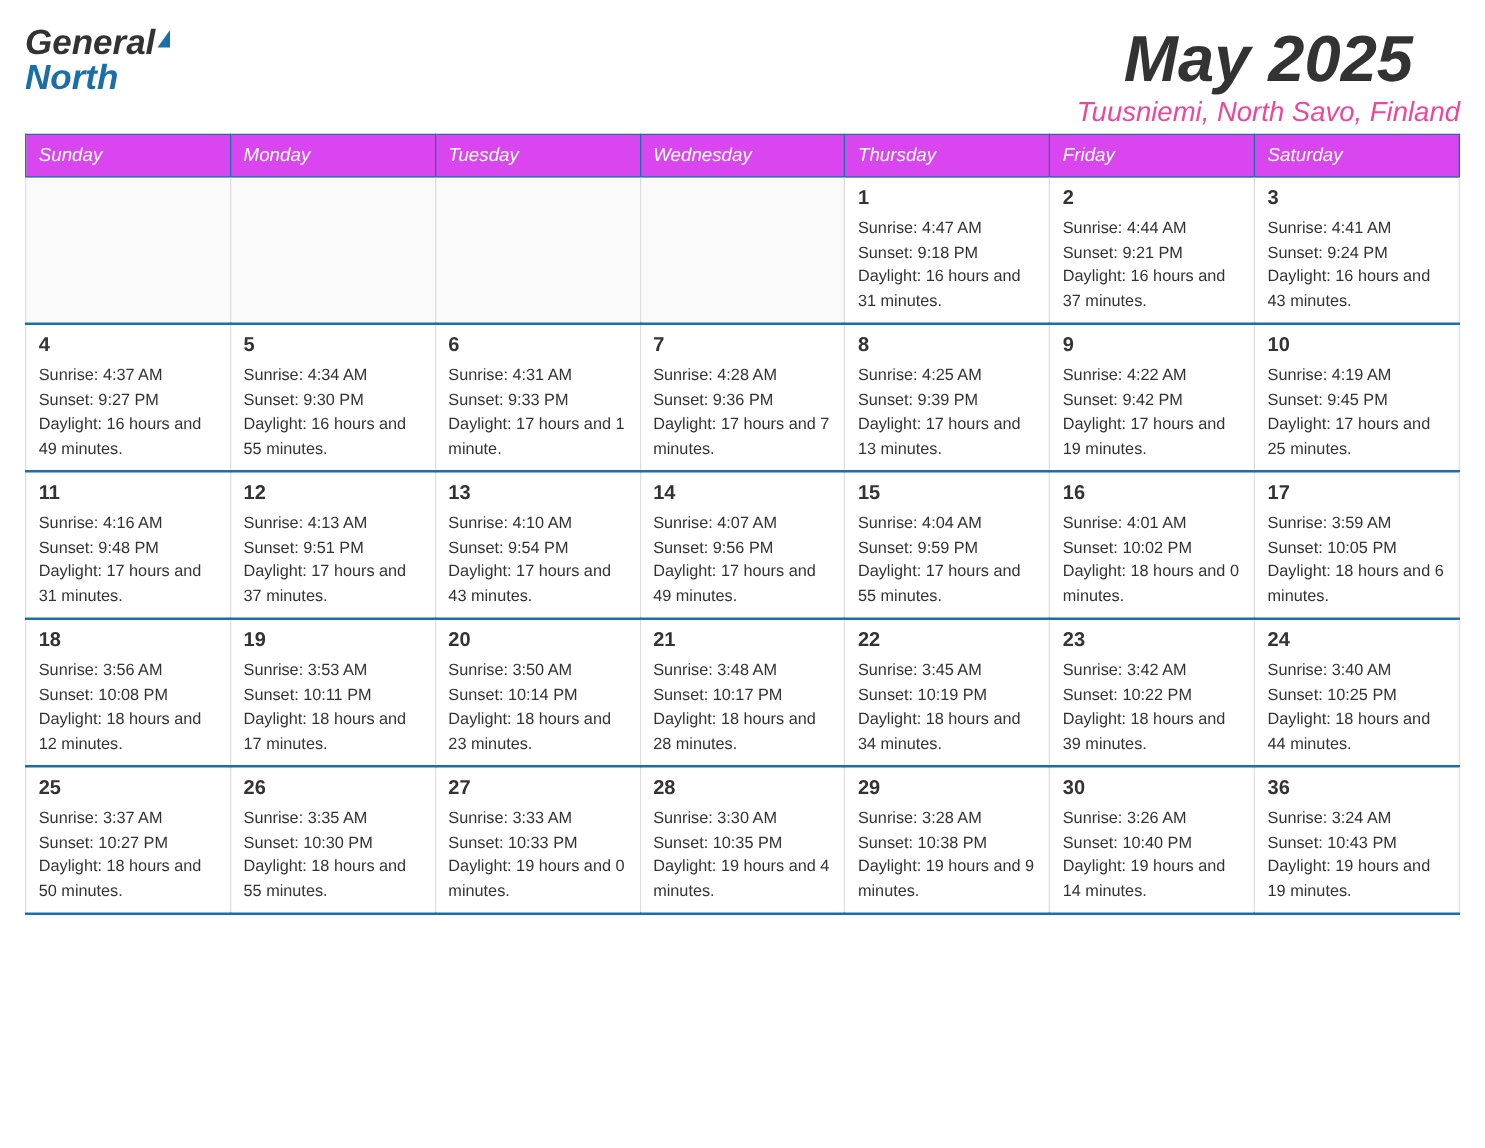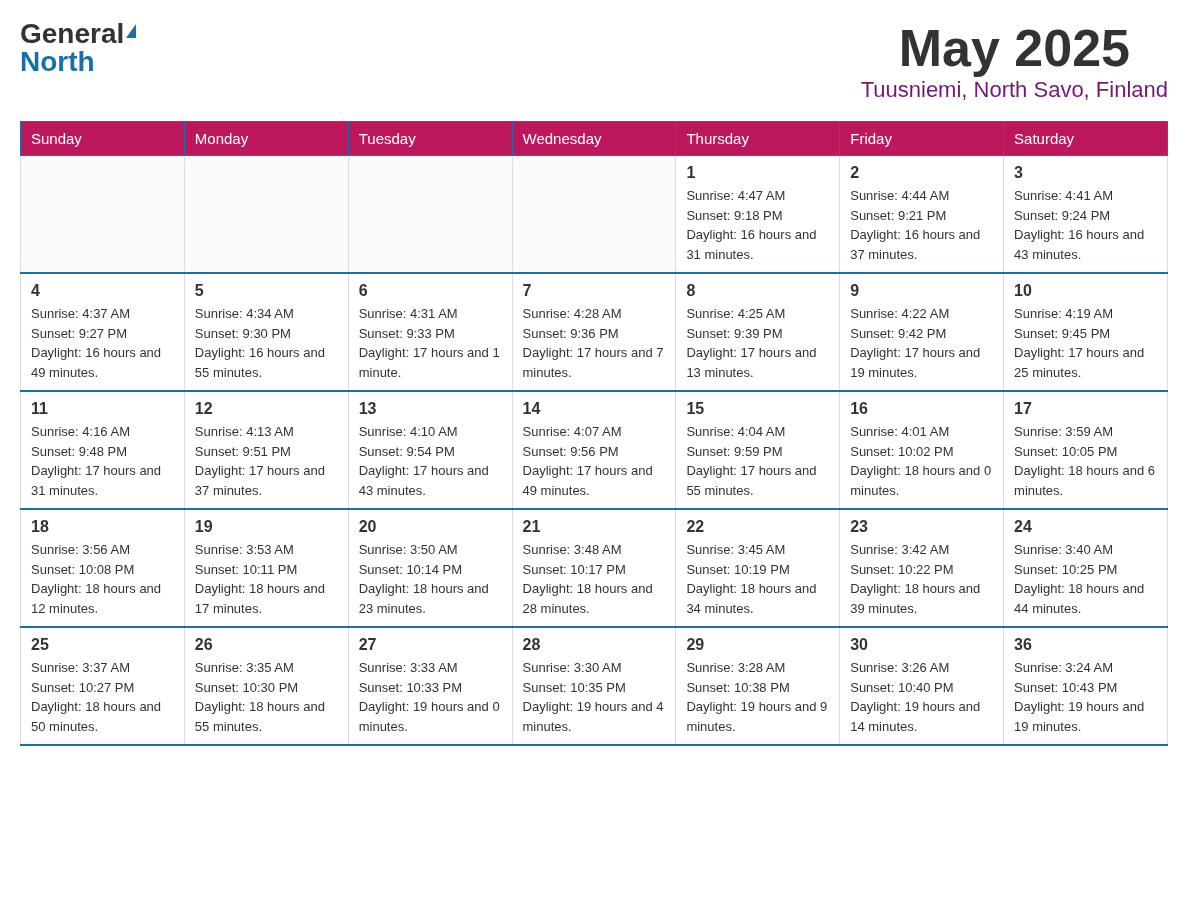--- a/index.html
+++ b/index.html
@@ -7,21 +7,22 @@
       font-family: Arial, sans-serif;
       background: #fff;
       padding: 20px;
       width: 1188px;
       min-height: 918px;
     }
     .header {
       display: flex;
       justify-content: space-between;
       align-items: flex-start;
-      margin-bottom: 18px;
+      margin-bottom: 4px;
+      font-style: italic;
     }
     .logo {
       display: flex;
       flex-direction: column;
       align-items: flex-start;
     }
     .logo-general {
       font-size: 28px;
       font-weight: bold;
       color: #333;
@@ -49,29 +50,30 @@
     }
     .title-block h1 {
       font-size: 52px;
       font-weight: bold;
       color: #333;
       line-height: 1.1;
     }
     .title-block h2 {
       font-size: 22px;
       font-weight: normal;
-      color: #701a75;
+      color: #ec4899;
     }
     .calendar {
       width: 100%;
       border-collapse: collapse;
       border: 1px solid #ccc;
     }
     .calendar thead tr {
-      background-color: #be185d;
+      background-color: #d946ef;
+      font-style: italic;
     }
     .calendar thead th {
       color: #fff;
       padding: 8px 10px;
       font-size: 15px;
       font-weight: normal;
       text-align: left;
       border: 1px solid #1a6fa8;
       width: calc(100% / 7);
     }

